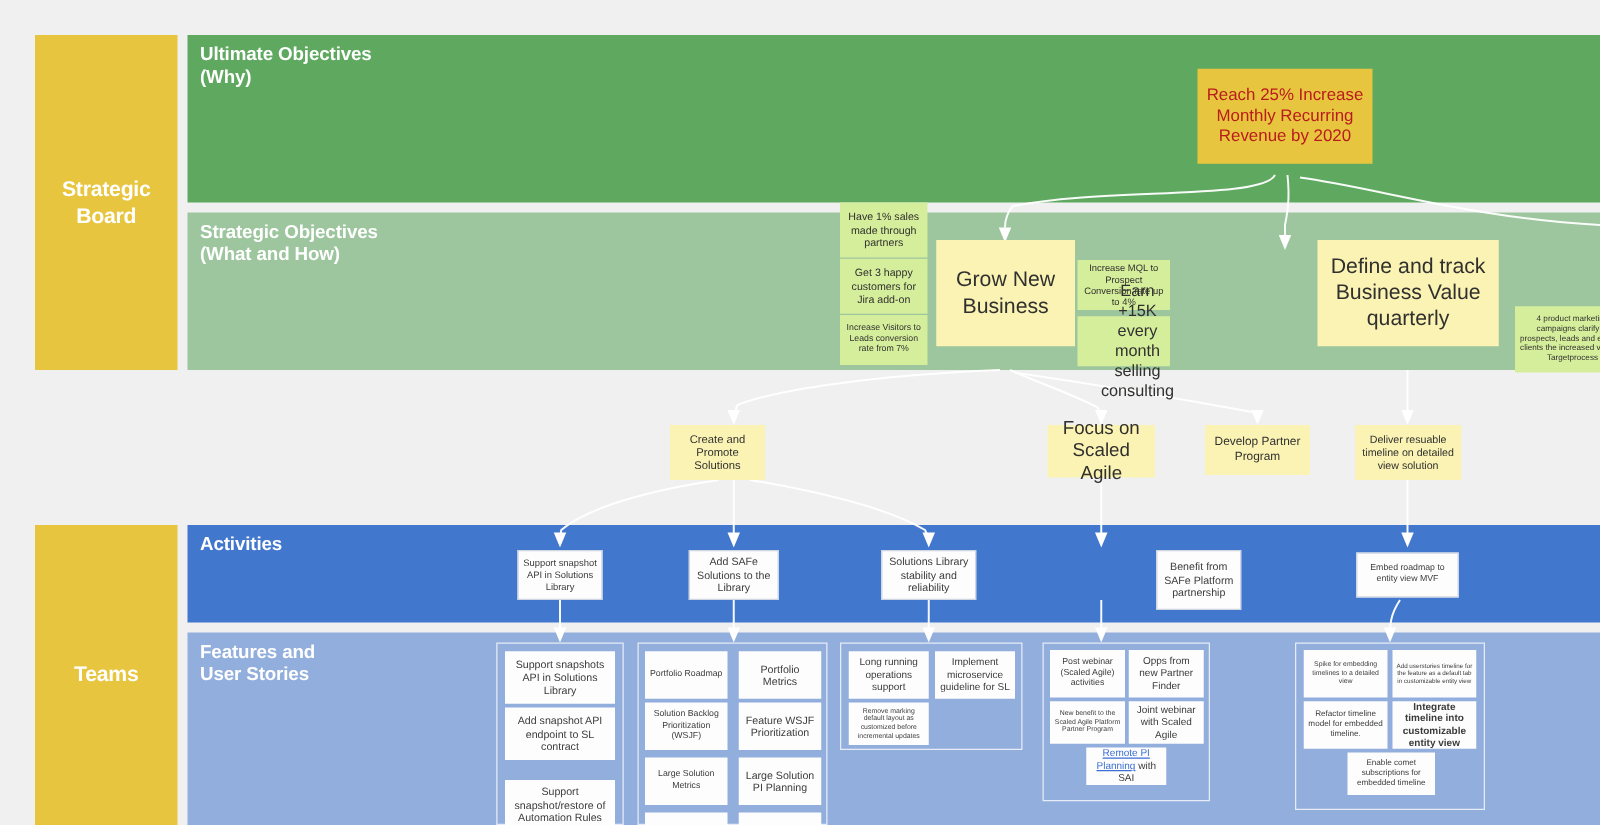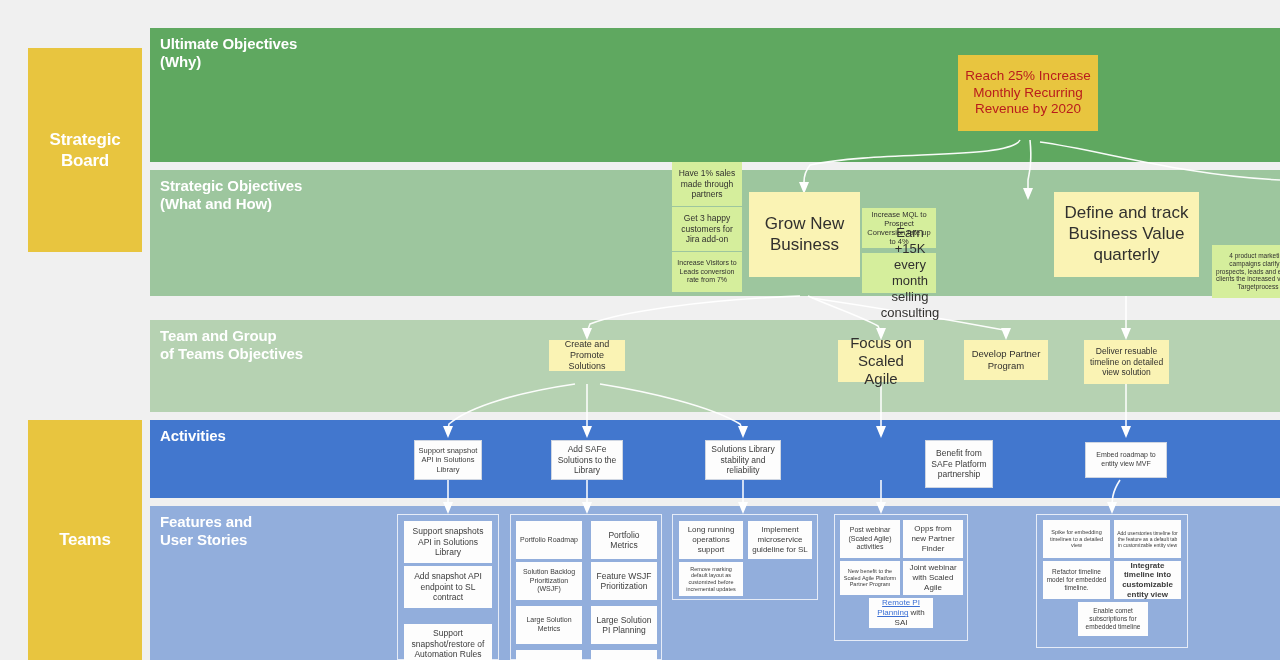--- a/index.html
+++ b/index.html
@@ -89,42 +89,38 @@
   .wire { fill: none; stroke: #ffffff; stroke-width: 1.6; opacity: .95; }
   .whead { fill: #ffffff; }
   .link-text { color: #3b6fd4; }
   .link-text u { text-decoration: underline; }
 </style>
 </head>
 <body>
 
 <div id="board">
 
-  <div class="lane-label" style="top:28px;height:204px;margin-top:20px;">
+  <div class="lane-label" style="top:28px;height:268px;">
     <span>Strategic
 Board</span>
   </div>
   <div class="lane-label" style="top:420px;height:240px;">
     <span>Teams</span>
   </div>
 
   <div class="band band-ultimate" style="top:28px;height:134px;">
     <div class="band-title">Ultimate Objectives
 (Why)</div>
   </div>
 
   <div class="band band-strategic" style="top:170px;height:126px;">
     <div class="band-title">Strategic Objectives
 (What and How)</div>
   </div>
 
-  <div class="band band-initiative" style="top:320px;height:92px;">
-    <div class="band-title">Team and Group
-of Teams Objectives</div>
-  </div>
 
   <div class="band band-activities" style="top:420px;height:78px;">
     <div class="band-title">Activities</div>
   </div>
 
   <div class="band band-features" style="top:506px;height:154px;">
     <div class="band-title">Features and
 User Stories</div>
   </div>
 
@@ -196,21 +192,21 @@
   <div class="note green" style="left:862px;top:208px;width:74px;height:40px;font-size:7.5px;">
     <span>Increase MQL to Prospect Conversion rate up to 4%</span>
   </div>
   <div class="note green" style="left:862px;top:253px;width:74px;height:40px;font-size:13px;padding-left:25px;">
     <span>Earn +15K every month selling consulting</span>
   </div>
   <div class="note green" style="left:1212px;top:245px;width:92px;height:53px;font-size:6.5px;">
     <span>4 product marketing campaigns clarify to prospects, leads and existing clients the increased value of Targetprocess</span>
   </div>
 
-  <div class="note yellow" style="left:549px;top:340px;width:76px;height:31px;font-size:9px;justify-content:center;">
+  <div class="note yellow" style="left:536px;top:340px;width:76px;height:44px;font-size:9px;justify-content:center;">
     <span>Create and Promote Solutions</span>
   </div>
   <div class="note yellow" style="left:838px;top:340px;width:86px;height:42px;font-size:15px;">
     <span>Focus on Scaled Agile</span>
   </div>
   <div class="note yellow" style="left:964px;top:340px;width:84px;height:40px;font-size:9.5px;">
     <span>Develop Partner Program</span>
   </div>
   <div class="note yellow" style="left:1084px;top:340px;width:85px;height:44px;font-size:8.5px;">
     <span>Deliver resuable timeline on detailed view solution</span>

